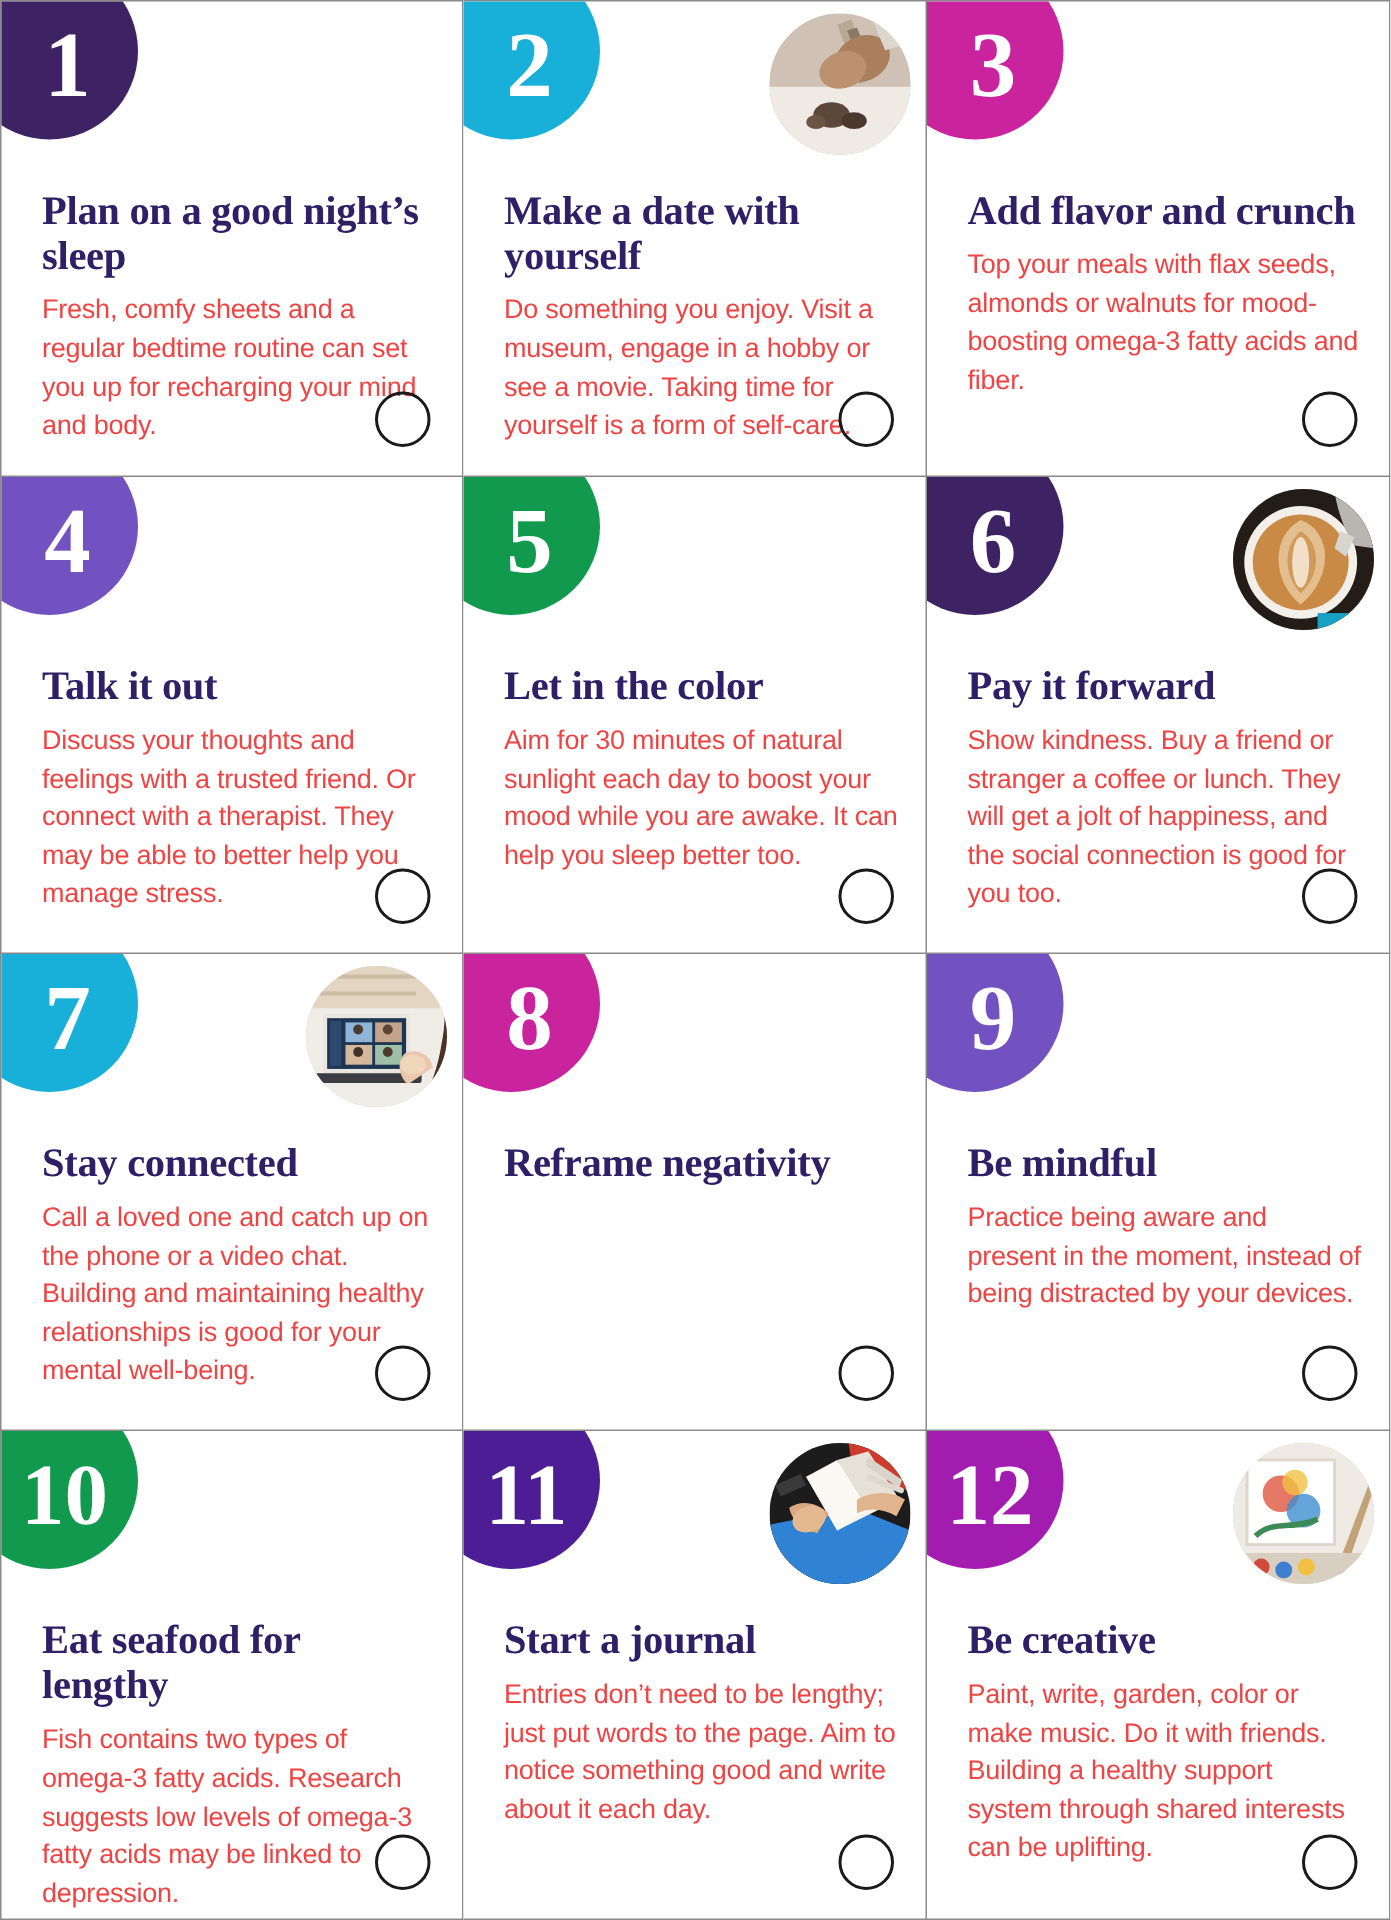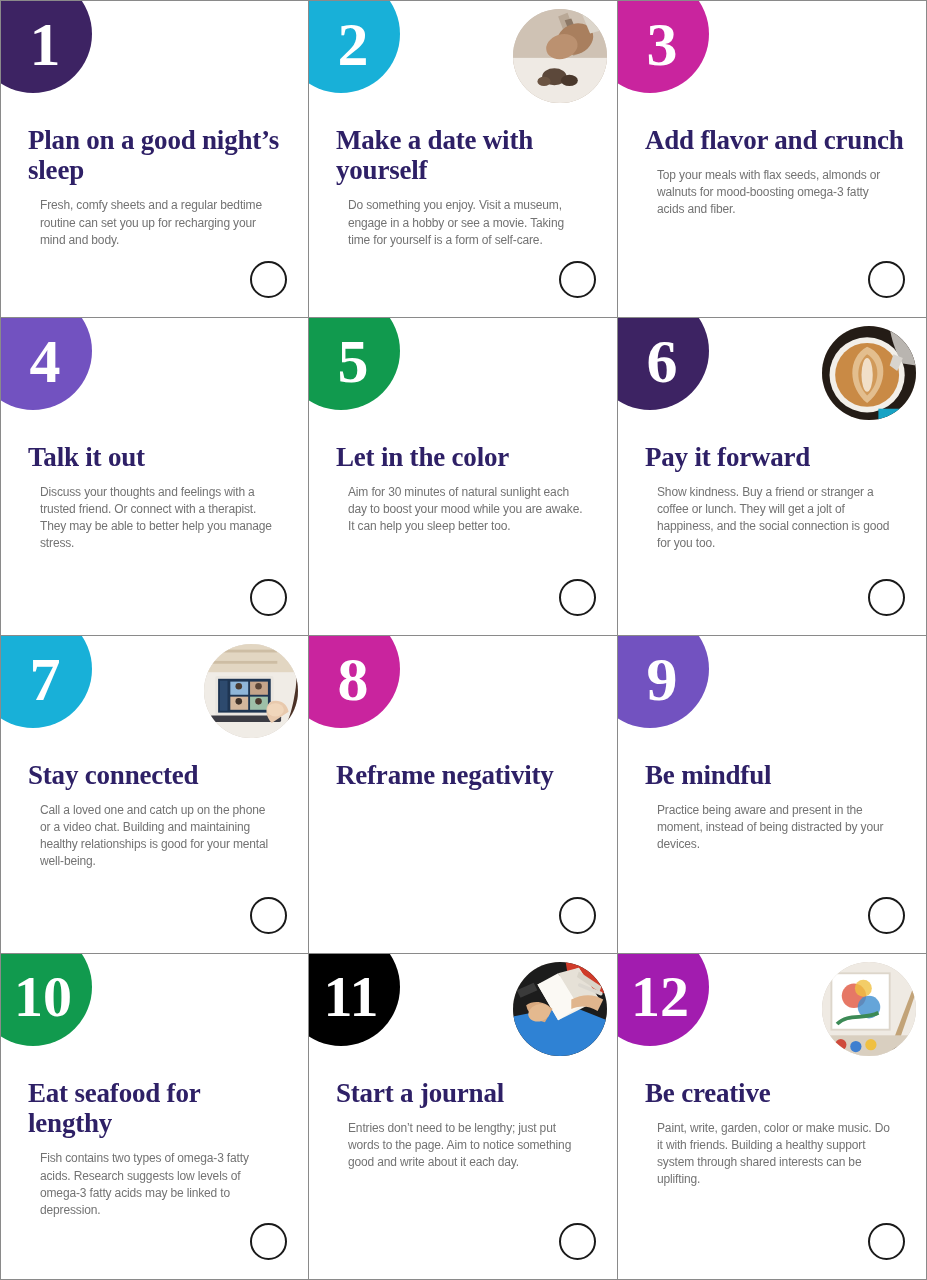--- a/index.html
+++ b/index.html
@@ -80,24 +80,24 @@
   .headline {
     font-family: "Liberation Serif", serif;
     font-weight: bold;
     color: #2e2066;
     font-size: 27px;
     line-height: 1.12;
     letter-spacing: -0.2px;
     margin: 0 0 9px 0;
   }
   .body-text {
-    color: #737373;
-    font-size: 12px;
+    color: #ef4444;
+    font-size: 18px;
     line-height: 1.42;
-    margin: 12px;
+    margin: 0;
     letter-spacing: -0.15px;
   }
   .checkbox-circle {
     position: absolute;
     right: 21px;
     bottom: 19px;
     width: 37px;
     height: 37px;
     border: 2.3px solid #1a1a1a;
     border-radius: 50%;
@@ -252,21 +252,21 @@
       <div class="num-badge two-digit" style="background: rgb(17, 154, 78);">
         <span>10</span>
       </div>
       <div class="content">
         <h2 class="headline">Eat seafood for lengthy</h2>
         <p class="body-text">Fish contains two types of omega-3 fatty acids. Research suggests low levels of omega-3 fatty acids may be linked to depression.</p>
       </div>
       <div class="checkbox-circle"></div>
     </div>
     <div class="card col-2 row-4">
-      <div class="num-badge two-digit" style="background: #000000;">
+      <div class="num-badge two-digit" style="background: #4c1d95;">
         <span>11</span>
       </div>
       <div class="photo">
     <svg viewBox="0 0 100 100" preserveAspectRatio="xMidYMid slice">
       <rect width="100" height="100" fill="#1c1c1c"></rect>
       <path d="M56 0 L100 0 L100 34 L60 24 Z" fill="#cf3b2a"></path>
       <path d="M0 58 L60 46 L100 62 L100 100 L0 100 Z" fill="#2f82d4"></path>
       <path d="M26 24 L70 6 L92 40 L48 62 Z" fill="#f4f1ea"></path>
       <path d="M48 12 L70 6 L92 40 L70 48 Z" fill="#e6e1d7"></path>
       <path d="M26 24 L48 12 L70 48 L48 62 Z" fill="#fbf9f4"></path>

